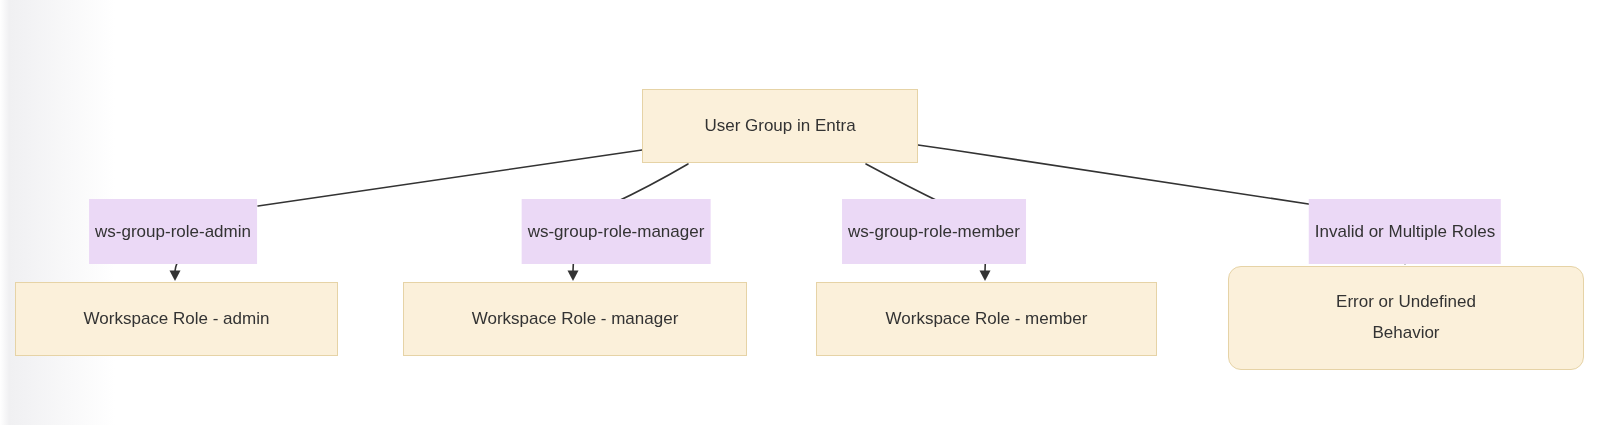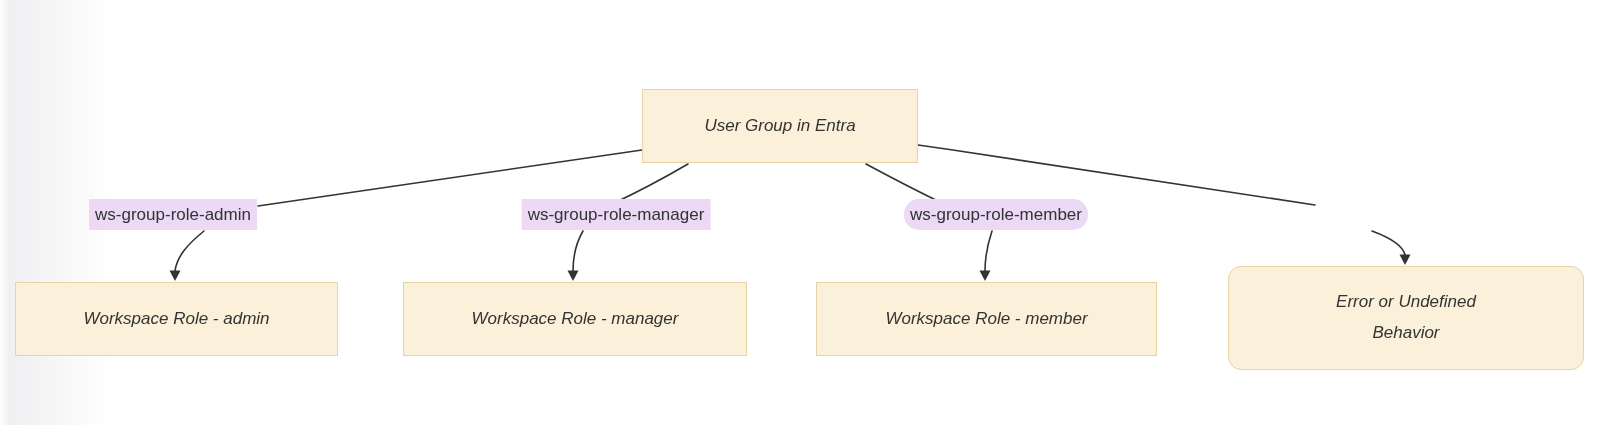--- a/index.html
+++ b/index.html
@@ -40,30 +40,30 @@
     box-sizing:border-box;
     display:flex;
     align-items:center;
     justify-content:center;
     text-align:center;
     background:var(--node-fill, #fbf0da);
     border:1.5px solid var(--node-border, #e6d3a6);
     font-size:17px;
     line-height:1.8;
   }
-  .node .node-text { display:inline-block;font-style:italic; }
+  .node .node-text { display:inline-block; }
   .node.wrap .node-text { max-width:210px; }
   .edge-label {
     position:absolute;
     top:199px;
     transform:translateX(-50%);
     background:var(--edge-label-bg, #ebd9f6);
     font-size:17px;
     line-height:25px;
-    padding:3px 6px;
+    padding:20px 6px;
     white-space:nowrap;
   }
 </style>
 </head>
 <body>
 
 <div class="canvas">
 
   <div class="left-shade"></div>
 
@@ -85,21 +85,22 @@
     <path class="edge-path" d="M 1372 231 C 1391 238 1403 246 1405 255"></path>
     <path class="arrowhead" d="M 1399.5 254.5 L 1410.5 254.5 L 1405 265 Z"></path>
   </svg>
 
   <div class="node" style="left:642px; top:89px; width:276px; height:74px;">
     <span class="node-text">User Group in Entra</span>
   </div>
 
   <div class="edge-label" style="left:173px;">ws-group-role-admin</div>
   <div class="edge-label" style="left:575px;margin-left:41px;">ws-group-role-manager</div>
-  <div class="edge-label" style="left:996px;border-radius:15px;">ws-group-role-member</div>
+  <div class="edge-label" style="left:934px;">ws-group-role-member</div>
+  <div class="edge-label" style="left:1405px;">Invalid or Multiple Roles</div>
 
   <div class="node" style="left:403px; top:282px; width:344px; height:74px;">
     <span class="node-text">Workspace Role - manager</span>
   </div>
 
   <div class="node" style="left:15px; top:282px; width:323px; height:74px;">
     <span class="node-text">Workspace Role - admin</span>
   </div>
 
   <div class="node" style="left:816px; top:282px; width:341px; height:74px;">

